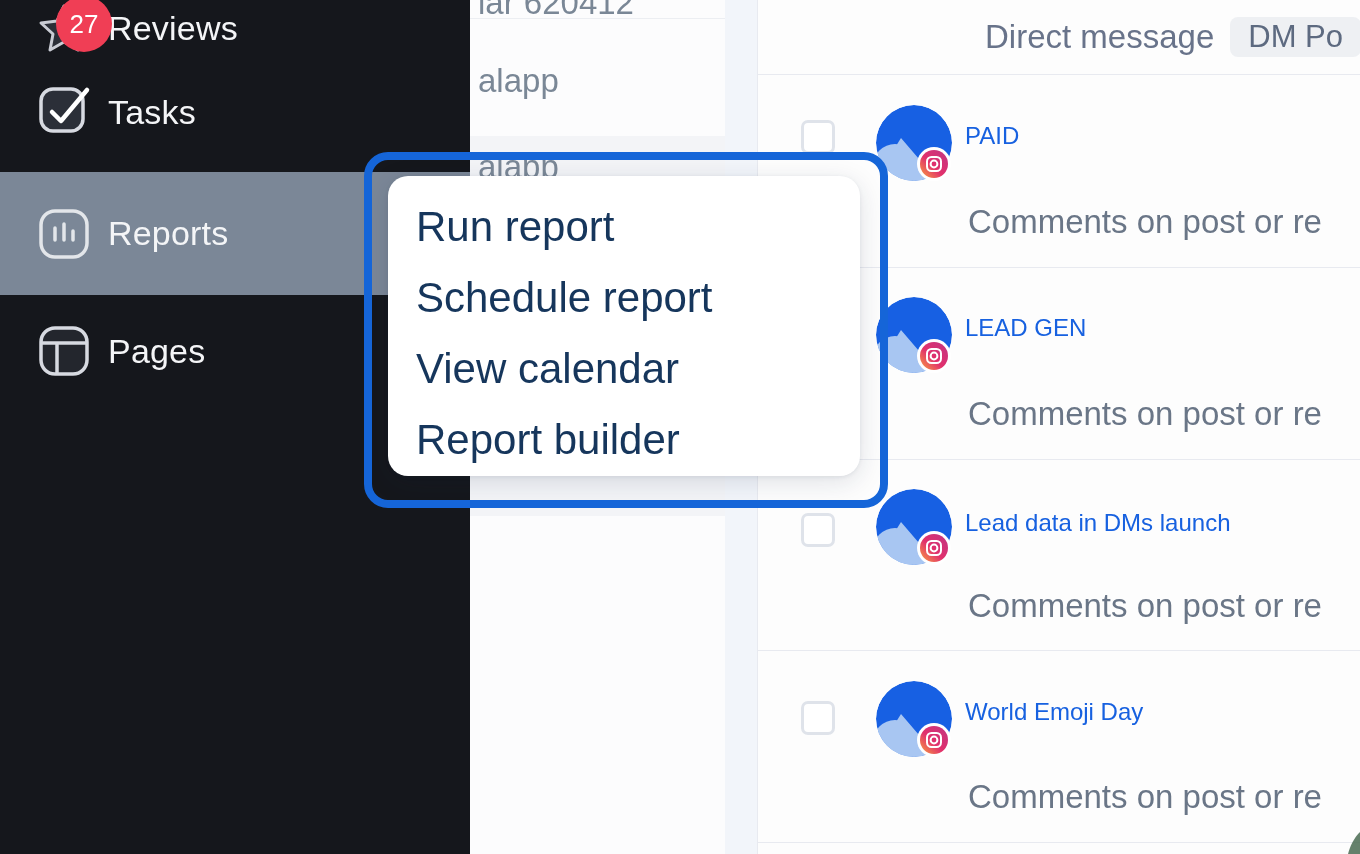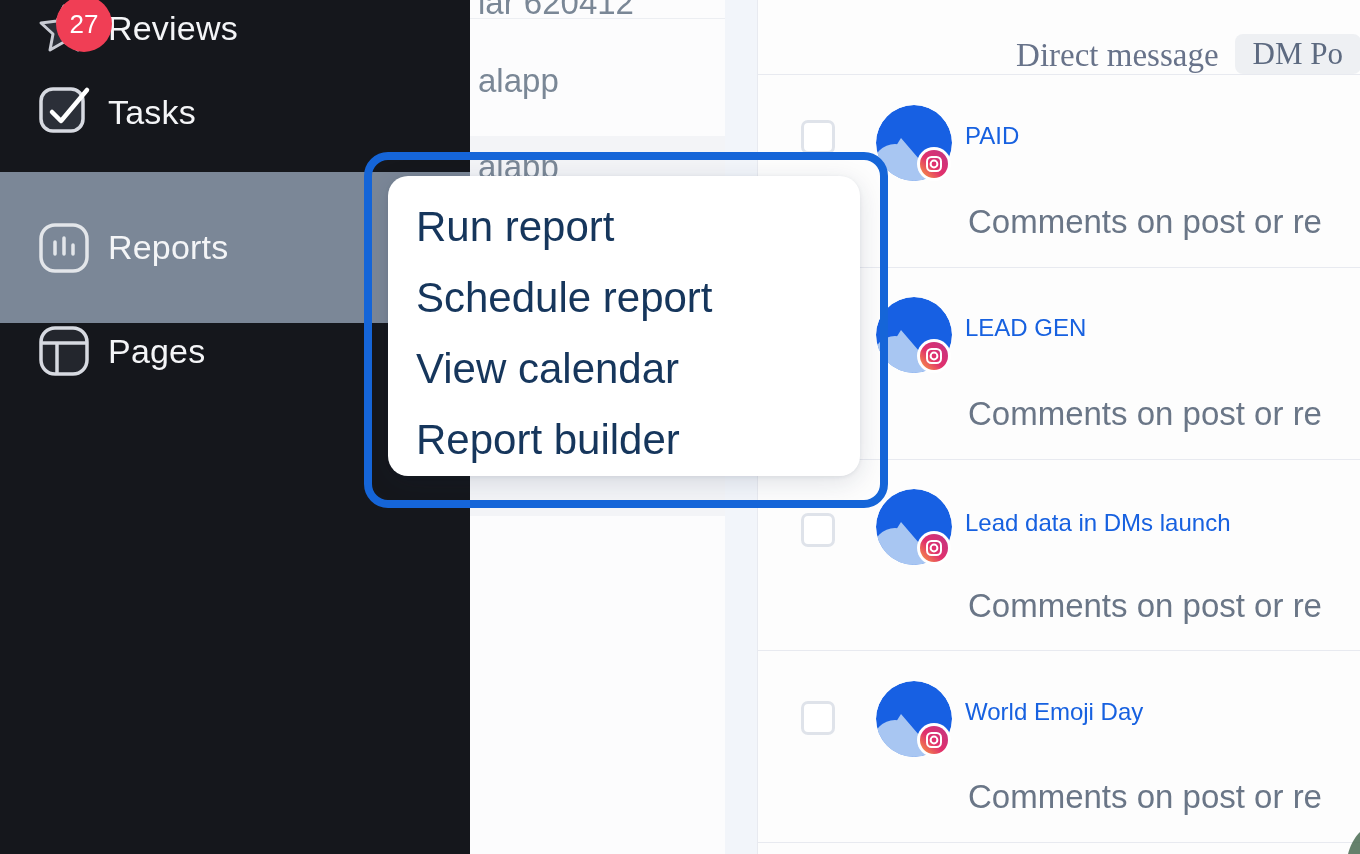--- a/index.html
+++ b/index.html
@@ -86,25 +86,24 @@
     position: absolute; left: 757px; top: 0;
     width: 603px; height: 854px;
     background: #fdfdfd;
     border-left: 1px solid #e8eaf0;
     box-sizing: border-box;
     z-index: 5;
   }
   .rp-header {
     position: absolute; left: 0; top: 0;
     width: 603px; height: 75px;
-    display: flex; align-items: flex-end; justify-content: flex-end;
+    display: flex; align-items: center; justify-content: flex-end;
     padding-right: 0;
     box-sizing: border-box;
     border-bottom: 1px solid #e8eaf0;
-    font-family: Liberation Serif, serif;
   }
   .rp-header-label {
     color: #68738a;
     font-size: 33px;
     white-space: nowrap;
   }
   .rp-chip {
     margin-left: 16px;
     background: #eef0f3;
     color: #5d6a80;
@@ -348,21 +347,21 @@
     <div class="nav-item" style="top:84px; height:56px;">
       <span class="nav-icon">
         <svg width="54" height="54" viewBox="0 0 54 54" aria-hidden="true">
           <rect x="4" y="4" width="42" height="42" rx="12" fill="#2b2f38" stroke="#d7dae1" stroke-width="3.5"></rect>
           <path d="M15 27 L24 36 L50 5" fill="none" stroke="#ffffff" stroke-width="4.5" stroke-linecap="round" stroke-linejoin="round"></path>
         </svg>
       </span>
       <span class="nav-label">Tasks</span>
     </div>
 
-    <div class="nav-item active" style="top:172px; height:151px;">
+    <div class="nav-item active" style="top:172px; height:123px;">
       <span class="nav-icon">
         <svg width="54" height="54" viewBox="0 0 54 54" aria-hidden="true">
           <rect x="4" y="4" width="46" height="46" rx="14" fill="none" stroke="#e3e6ea" stroke-width="3.5"></rect>
           <line x1="18" y1="33" x2="18" y2="21" stroke="#e3e6ea" stroke-width="3.5" stroke-linecap="round"></line>
           <line x1="27" y1="33" x2="27" y2="17" stroke="#e3e6ea" stroke-width="3.5" stroke-linecap="round"></line>
           <line x1="36" y1="33" x2="36" y2="24" stroke="#e3e6ea" stroke-width="3.5" stroke-linecap="round"></line>
         </svg>
       </span>
       <span class="nav-label">Reports</span>
     </div>

